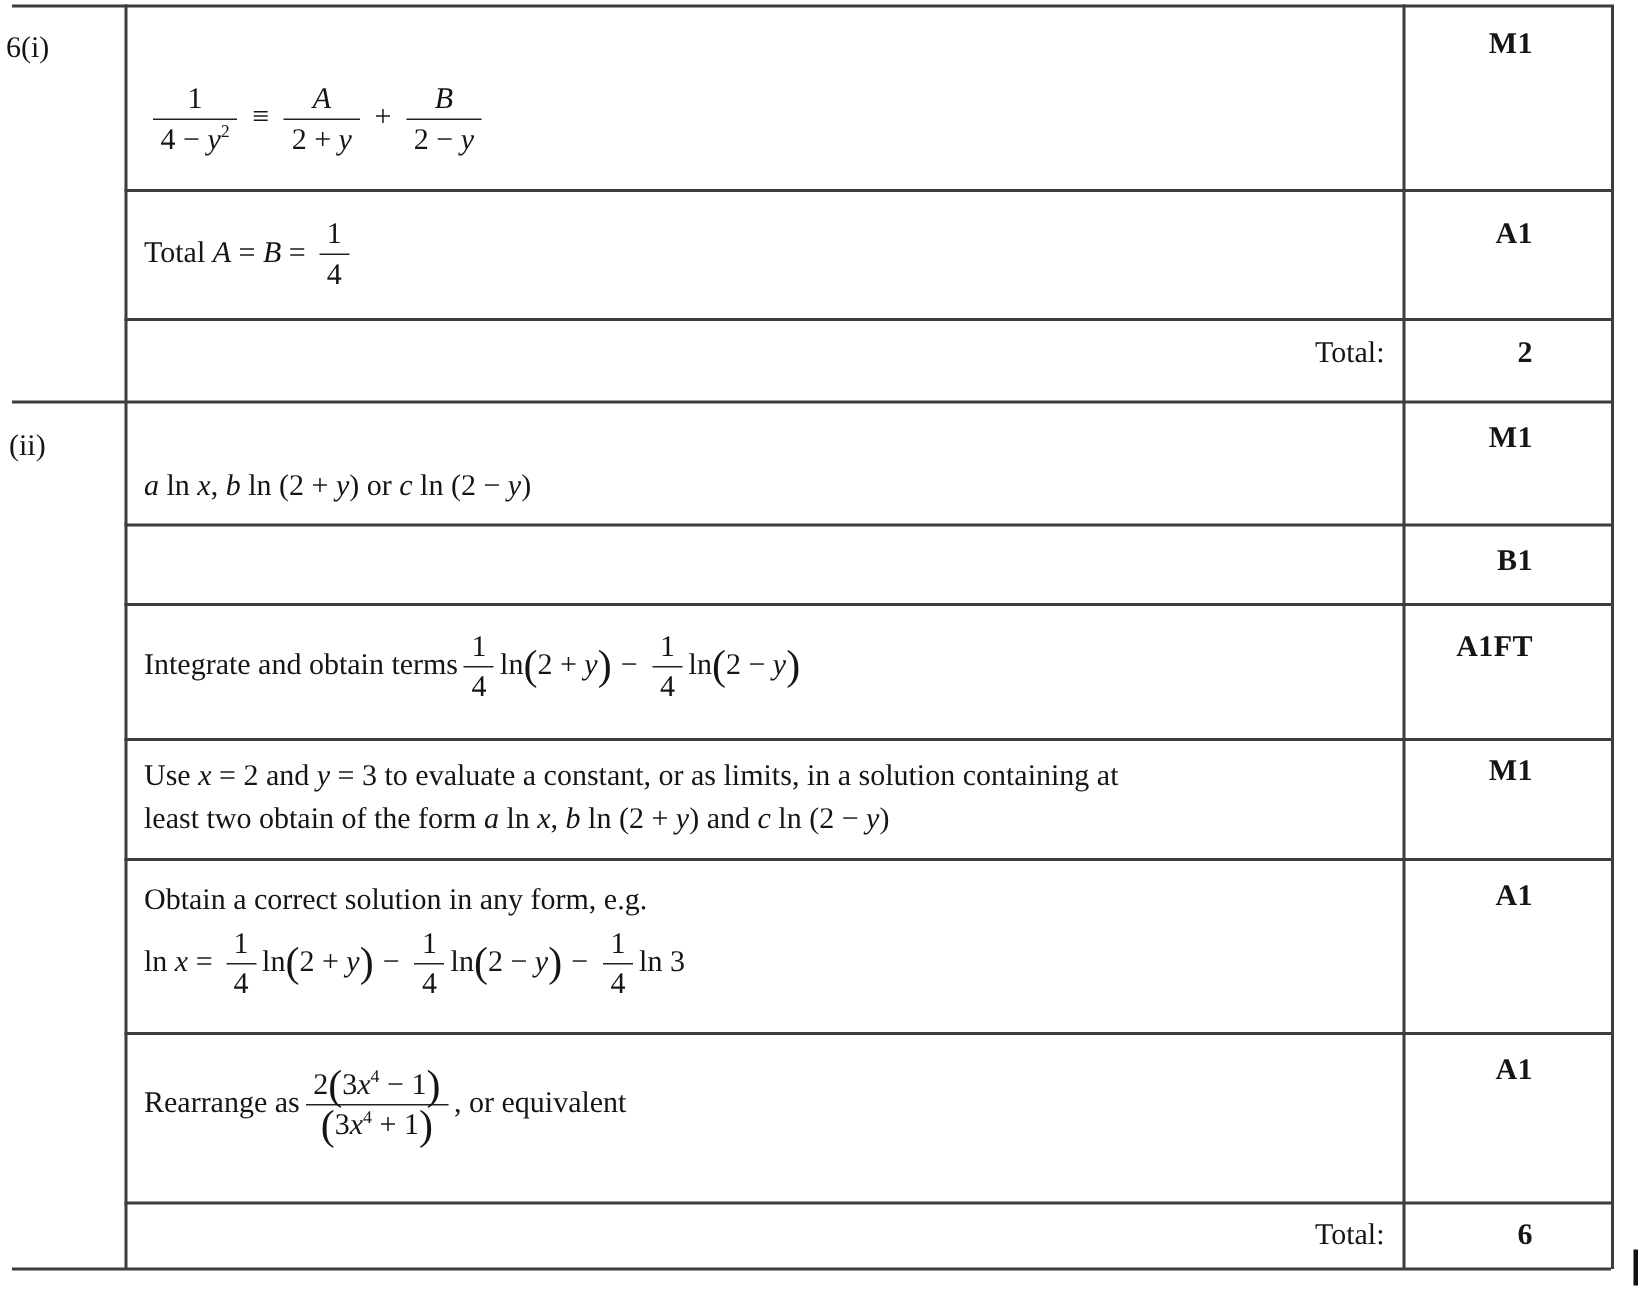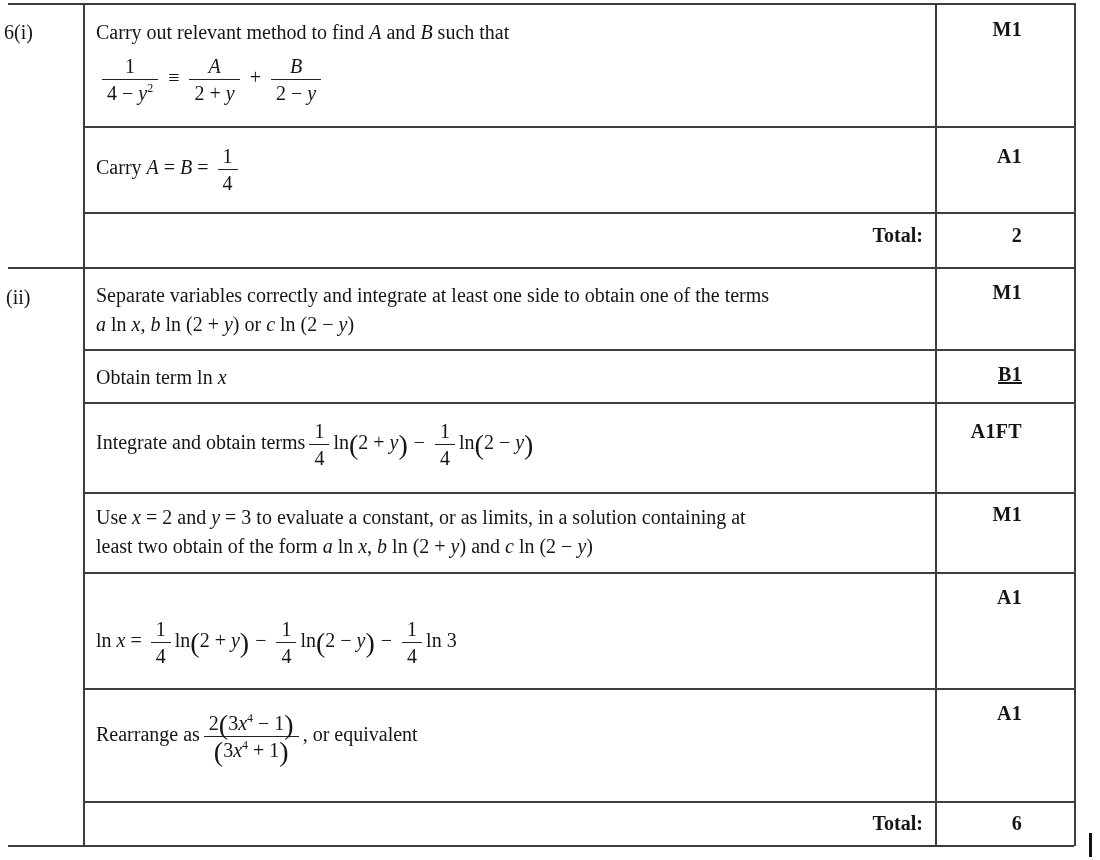--- a/index.html
+++ b/index.html
@@ -6,21 +6,21 @@
   .page{
     position:relative;width:1100px;height:860px;background:#fff;
     font-family:"Liberation Serif", serif;color:#151515;font-size:20px;
     overflow:hidden;
   }
   .hline{position:absolute;height:1.6px;background:#3d3d3d;}
   .vline{position:absolute;width:1.6px;background:#3d3d3d;}
   .cell{position:absolute;line-height:29px;}
   .it{font-style:italic;}
   .marks{position:absolute;left:900px;width:122px;text-align:right;font-weight:bold;letter-spacing:.3px;}
-  .total{position:absolute;width:300px;left:623px;text-align:right;font-weight:bold;}
+  .total{position:absolute;width:300px;left:623px;text-align:right;font-weight:normal;}
   .frac{display:inline-block;vertical-align:middle;text-align:center;line-height:1.12;margin:0 4px;}
   .frac .fn{display:block;padding:0 5px 2px;border-bottom:1.6px solid #222;}
   .frac .fd{display:block;padding:2px 5px 0;}
   sup{font-size:12px;line-height:0;}
   .op{margin:0 6px;}
   .lp{font-size:28px;vertical-align:middle;line-height:0;font-weight:400;}
   .mathline{position:absolute;white-space:nowrap;}
   .cursor{position:absolute;width:3px;background:#101010;}
 </style>
 </head>
@@ -39,50 +39,49 @@
   <div class="hline" style="left:83px;top:688px;width:991px;"></div>
   <div class="hline" style="left:83px;top:801px;width:991px;"></div>
   <div class="hline" style="left:8px;top:845px;width:1066px;"></div>
   <div class="vline" style="left:83px;top:3px;height:843px;"></div>
   <div class="vline" style="left:935px;top:3px;height:843px;"></div>
   <div class="vline" style="left:1074px;top:3px;height:843px;"></div>
 
   <div class="cell" style="left:4px;top:18px;">6(i)</div>
   <div class="cell" style="left:6px;top:283px;">(ii)</div>
 
-  <div class="cell" style="left:96px;top:18px;width:830px;"><span>Carry out relevant method to find </span><span class="it">A</span><span> and </span><span class="it">B</span><span> such that</span></div>
   <div class="mathline" style="left:98px;top:55px;">
     <span class="frac"><span class="fn">1</span><span class="fd"><span>4 − </span><span class="it">y</span><sup>2</sup></span></span><span class="op">≡</span><span class="frac"><span class="fn it">A</span><span class="fd"><span>2 + </span><span class="it">y</span></span></span><span class="op">+</span><span class="frac"><span class="fn it">B</span><span class="fd"><span>2 − </span><span class="it">y</span></span></span>
   </div>
   <div class="marks" style="top:18px;">M1</div>
 
-  <div class="mathline" style="left:96px;top:145px;"><span>Carry </span><span class="it">A</span><span> = </span><span class="it">B</span><span> = </span><span class="frac"><span class="fn">1</span><span class="fd">4</span></span></div>
+  <div class="mathline" style="left:96px;top:145px;"><span>Total </span><span class="it">A</span><span> = </span><span class="it">B</span><span> = </span><span class="frac"><span class="fn">1</span><span class="fd">4</span></span></div>
   <div class="marks" style="top:145px;">A1</div>
 
   <div class="total" style="top:224px;">Total:</div>
   <div class="marks" style="top:224px;">2</div>
 
   <div class="cell" style="left:96px;top:281px;width:832px;">
-    <span>Separate variables correctly and integrate at least one side to obtain one of the terms</span><br>
+    <br>
     <span class="it">a</span><span> ln </span><span class="it">x</span><span>,  </span><span class="it">b</span><span> ln (2 + </span><span class="it">y</span><span>) or  </span><span class="it">c</span><span> ln (2 − </span><span class="it">y</span><span>)</span>
   </div>
   <div class="marks" style="top:281px;">M1</div>
 
-  <div class="cell" style="left:96px;top:363px;"><span>Obtain term ln </span><span class="it">x</span></div>
-  <div class="marks" style="top:363px;text-decoration:underline;">B1</div>
+  <div class="marks" style="top:363px;">B1</div>
 
   <div class="mathline" style="left:96px;top:420px;"><span>Integrate and obtain terms</span><span class="frac"><span class="fn">1</span><span class="fd">4</span></span><span>ln</span><span class="lp">(</span><span>2 + </span><span class="it">y</span><span class="lp">)</span><span class="op">−</span><span class="frac"><span class="fn">1</span><span class="fd">4</span></span><span>ln</span><span class="lp">(</span><span>2 − </span><span class="it">y</span><span class="lp">)</span></div>
   <div class="marks" style="top:420px;">A1FT</div>
 
   <div class="cell" style="left:96px;top:503px;width:832px;">
     <span>Use </span><span class="it">x</span><span> = 2 and </span><span class="it">y</span><span> = 3 to evaluate a constant, or as limits, in a solution containing at</span><br>
     <span>least two obtain of the form </span><span class="it">a</span><span> ln </span><span class="it">x</span><span>, </span><span class="it">b</span><span> ln (2 + </span><span class="it">y</span><span>) and </span><span class="it">c</span><span> ln (2 − </span><span class="it">y</span><span>)</span>
   </div>
   <div class="marks" style="top:503px;">M1</div>
 
+  <div class="cell" style="left:96px;top:586px;width:832px;"><span>Obtain a correct solution in any form, e.g.</span></div>
   <div class="mathline" style="left:96px;top:618px;"><span>ln </span><span class="it">x</span><span> = </span><span class="frac"><span class="fn">1</span><span class="fd">4</span></span><span>ln</span><span class="lp">(</span><span>2 + </span><span class="it">y</span><span class="lp">)</span><span class="op">−</span><span class="frac"><span class="fn">1</span><span class="fd">4</span></span><span>ln</span><span class="lp">(</span><span>2 − </span><span class="it">y</span><span class="lp">)</span><span class="op">−</span><span class="frac"><span class="fn">1</span><span class="fd">4</span></span><span>ln 3</span></div>
   <div class="marks" style="top:586px;">A1</div>
 
   <div class="mathline" style="left:96px;top:712px;"><span>Rearrange as</span><span class="frac"><span class="fn"><span>2</span><span class="lp">(</span><span>3</span><span class="it">x</span><sup>4</sup><span> − 1</span><span class="lp">)</span></span><span class="fd"><span class="lp">(</span><span>3</span><span class="it">x</span><sup>4</sup><span> + 1</span><span class="lp">)</span></span></span><span>, or equivalent</span></div>
   <div class="marks" style="top:702px;">A1</div>
 
   <div class="total" style="top:812px;">Total:</div>
   <div class="marks" style="top:812px;">6</div>
 
   <div class="cursor" style="left:1089px;top:833px;height:24px;"></div>

